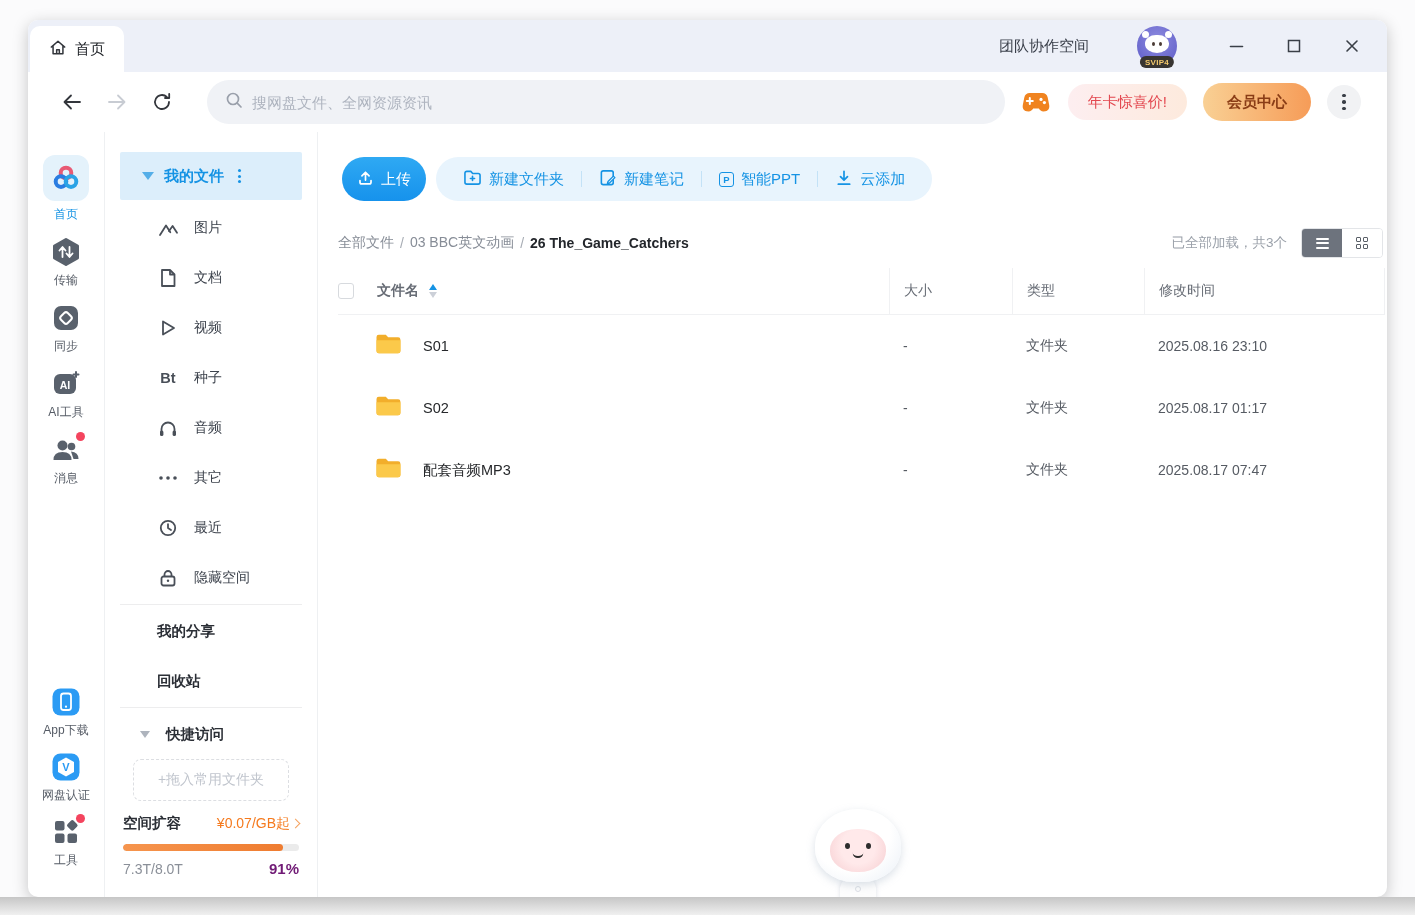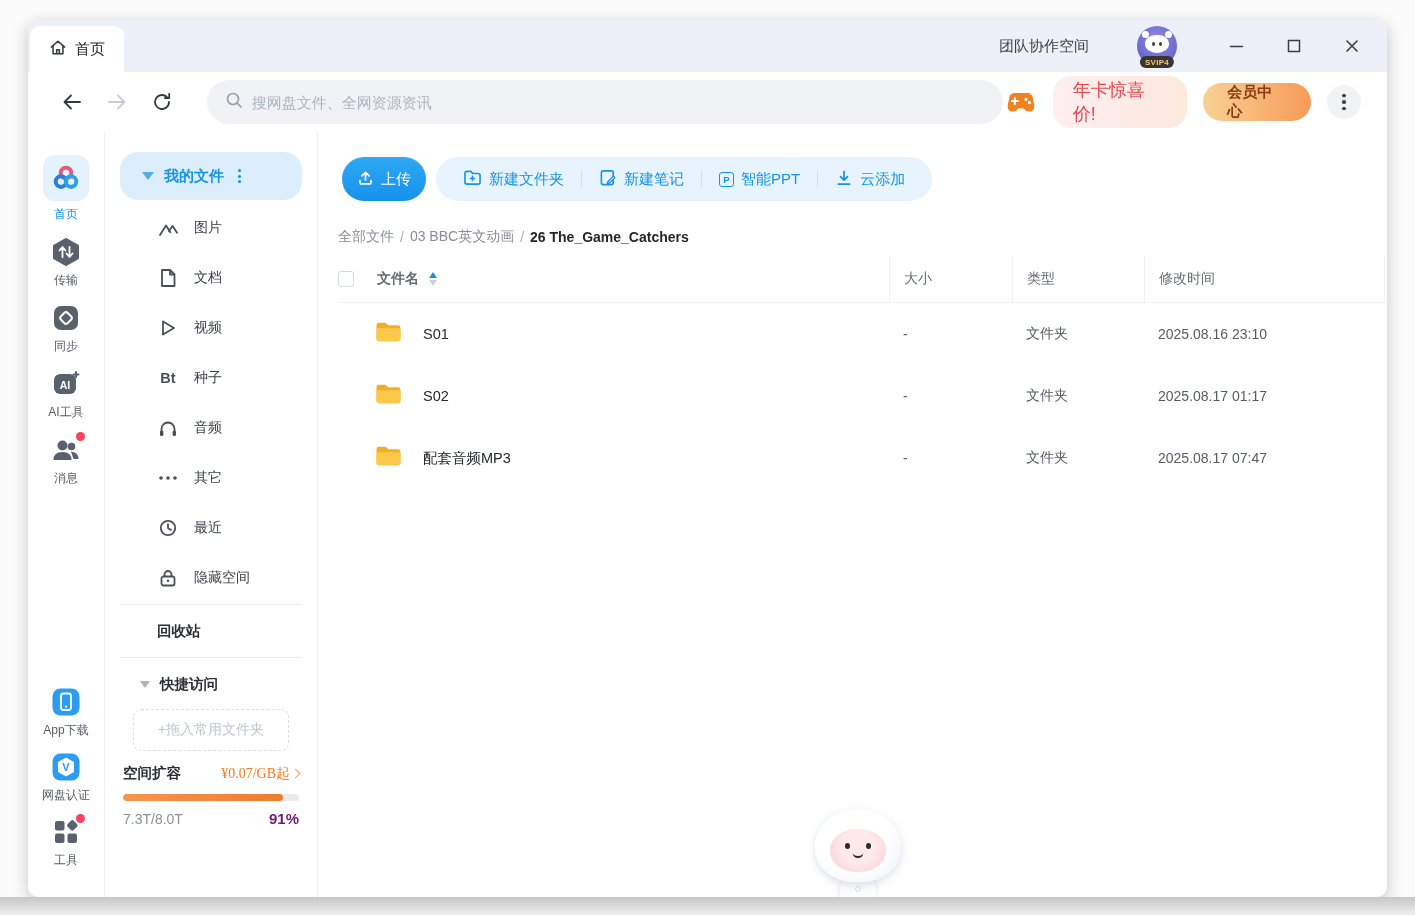--- a/index.html
+++ b/index.html
@@ -39,22 +39,22 @@
   .nav-btn { width:36px; height:36px; display:flex; align-items:center; justify-content:center;
     cursor:pointer; margin-left:9px; }
   .nav-btn:first-child { margin-left:26px; }
   .searchbox { margin-left:27px; width:798px; height:44px; background:#f0f2f6; border-radius:22px;
     display:flex; align-items:center; padding:0 18px; gap:9px; }
   .searchbox input { border:none; outline:none; background:transparent; flex:1; font-size:15px;
     color:#555; font-family:inherit; }
   .searchbox input::placeholder { color:#aeb4bf; }
   .bb-right { margin-left:auto; display:flex; align-items:center; padding-right:26px; }
   .gamepad { width:36px; height:30px; display:flex; align-items:center; justify-content:center; cursor:pointer; }
-  .promo-pill { margin-left:14px; height:52px; padding:0 20px; border-radius:18px;
-    background:linear-gradient(90deg,#fdeef0,#fdeadd); color:#e34850; font-size:18px;
+  .promo-pill { margin-left:14px; height:36px; padding:0 20px; border-radius:18px;
+    background:linear-gradient(90deg,#fdeef0,#fdeadd); color:#e34850; font-size:15px;
     display:flex; align-items:center; cursor:pointer; }
   .vip-pill { margin-left:16px; height:38px; padding:0 24px; border-radius:19px;
     background:linear-gradient(90deg,#f9d094,#f69c58); color:#8a3d16; font-size:15px; font-weight:bold;
     display:flex; align-items:center; cursor:pointer; }
   .kebab-btn { margin-left:16px; width:34px; height:34px; border-radius:50%; background:#f1f2f4;
     display:flex; flex-direction:column; align-items:center; justify-content:center; gap:3px; cursor:pointer; }
   .kebab-btn i { width:3.5px; height:3.5px; border-radius:50%; background:#3a3f47; }
 
   
   .app-body { flex:1; display:flex; min-height:0; }
@@ -70,42 +70,42 @@
     display:flex; align-items:center; justify-content:center; }
   .rail-ico { position:relative; width:30px; height:30px; display:flex; align-items:center; justify-content:center; }
   .red-dot { position:absolute; right:-4px; top:-3px; width:9px; height:9px; border-radius:50%;
     background:#f4445e; }
   .rail-bottom { margin-top:auto; display:flex; flex-direction:column; align-items:center; }
   .rail-bottom .rail-item + .rail-item { margin-top:13px; }
 
   
   .sidebar { width:213px; border-right:1px solid #eef0f2; padding:20px 15px 0 15px;
     display:flex; flex-direction:column; }
-  .myfiles-pill { height:48px; border-radius:18px; background:#dceefb; display:flex;
+  .myfiles-pill { height:48px; border-radius:2px; background:#dceefb; display:flex;
     align-items:center; padding-left:22px; gap:10px; cursor:pointer; margin-bottom:3px; }
   .tri-down-blue { width:0; height:0; border-left:6px solid transparent; border-right:6px solid transparent;
     border-top:8px solid #54aee8; }
   .myfiles-label { font-size:15px; font-weight:bold; color:#1593e4; }
   .pill-kebab { display:flex; flex-direction:column; gap:2.5px; padding:4px; cursor:pointer; }
   .pill-kebab i { width:3px; height:3px; border-radius:50%; background:#1593e4; }
   .cat-item { height:50px; display:flex; align-items:center; padding-left:37px; gap:15px; cursor:pointer; }
   .cat-ico { width:22px; height:20px; display:flex; align-items:center; justify-content:center; }
   .cat-label { font-size:14px; color:#3d434d; }
   .bt-text { font-size:14.5px; font-weight:bold; color:#494f58; }
   .sb-divider { height:1px; background:#ededee; margin:1px 0; }
   .link-item { height:50px; display:flex; align-items:center; padding-left:37px; cursor:pointer; }
   .link-label { font-size:14.5px; font-weight:bold; color:#2b2f36; }
-  .quick-row { height:50px; display:flex; align-items:center; padding-left:20px; gap:10px; cursor:pointer; }
+  .quick-row { height:50px; display:flex; align-items:center; padding-left:20px; gap:16px; cursor:pointer; }
   .tri-down-gray { width:0; height:0; border-left:5.5px solid transparent; border-right:5.5px solid transparent;
     border-top:7px solid #aeb4bd; }
   .quick-label { font-size:14.5px; font-weight:bold; color:#2b2f36; }
   .drop-box { margin:0 13px; height:42px; border:1.5px dashed #dcdee2; border-radius:8px;
     display:flex; align-items:center; justify-content:center; font-size:14px; color:#c0c5cd; cursor:pointer; }
   .storage { margin-top:13px; padding:0 3px; }
-  .storage-top { display:flex; align-items:center; justify-content:space-between;font-family:Liberation Serif, serif; }
+  .storage-top { display:flex; align-items:center; justify-content:space-between; }
   .storage-expand { font-size:14.5px; font-weight:bold; color:#2b2f36; }
   .storage-price { font-size:14px; color:#f57a1e; display:flex; align-items:center; gap:2px; cursor:pointer; }
   .chev-orange { width:7px; height:7px; border-top:1.8px solid #f5a25e; border-right:1.8px solid #f5a25e;
     transform:rotate(45deg); display:inline-block; }
   .progress-track { margin-top:11px; height:7px; border-radius:4px; background:#ebebeb; overflow:hidden; }
   .progress-fill { height:100%; border-radius:4px; background:linear-gradient(90deg,#f6954e,#ef7c30); }
   .storage-bottom { margin-top:9px; display:flex; align-items:center; justify-content:space-between; }
   .usage { font-size:14px; color:#8a8f98; }
   .percent { font-size:15px; font-weight:bold; color:#701a75; }
 
@@ -438,20 +438,23 @@
               <path d="M6.5 8.5 V6.5 a3.5 3.5 0 0 1 7 0 v2" fill="none" stroke="#494f58" stroke-width="1.8"></path>
               <circle cx="10" cy="12.8" r="1.2" fill="#494f58"></circle>
             </svg>
         </span>
         <span class="cat-label">隐藏空间</span>
       </div>
 
       <div class="sb-divider"></div>
 
       <div class="link-item">
+        <span class="link-label">我的分享</span>
+      </div>
+      <div class="link-item">
         <span class="link-label">回收站</span>
       </div>
 
       <div class="sb-divider"></div>
 
       <div class="quick-row">
         <span class="tri-down-gray"></span>
         <span class="quick-label">快捷访问</span>
       </div>
 
@@ -531,20 +534,40 @@
       </div>
 
       <div class="crumb-row">
         <div class="crumbs">
           <span class="crumb">全部文件</span>
           <span class="crumb-sep">/</span>
           <span class="crumb">03 BBC英文动画</span>
           <span class="crumb-sep">/</span>
           <span class="crumb current">26 The_Game_Catchers</span>
         </div>
+        <div class="crumb-right">
+          <span class="load-status">已全部加载，共3个</span>
+          <div class="view-toggle">
+            <div class="view-seg active">
+              <span class="list-ico">
+                  <i></i>
+                  <i></i>
+                  <i></i>
+                </span>
+            </div>
+            <div class="view-seg">
+              <span class="grid-ico">
+                  <i></i>
+                  <i></i>
+                  <i></i>
+                  <i></i>
+                </span>
+            </div>
+          </div>
+        </div>
       </div>
 
       <div class="table-header">
         <div class="th-name">
           <span class="checkbox"></span>
           <span class="th-name-label">文件名</span>
           <span class="sort-ico">
             <span class="sort-up"></span>
             <span class="sort-down"></span>
           </span>

